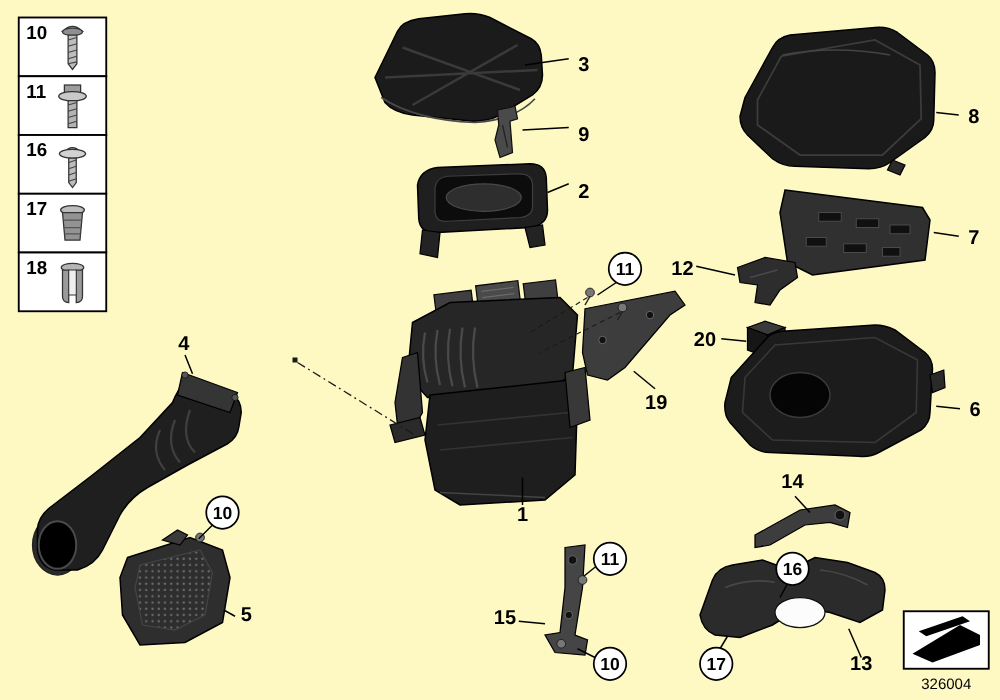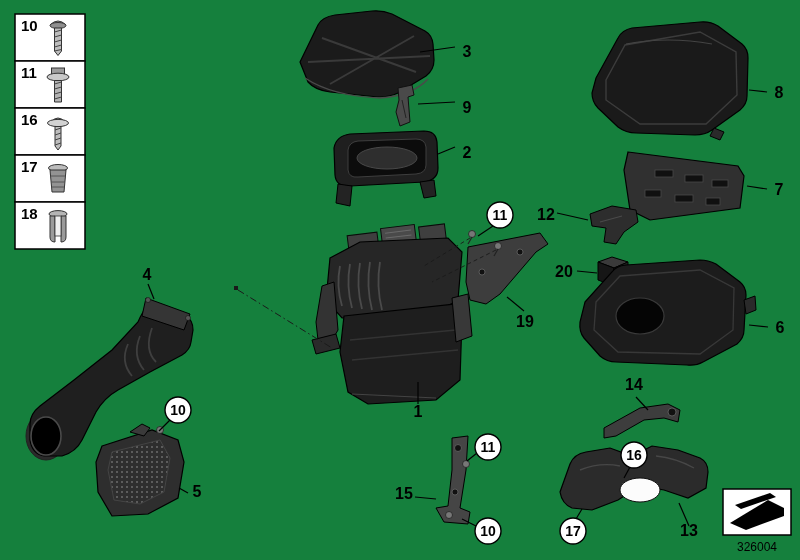--- a/index.html
+++ b/index.html
@@ -1,17 +1,17 @@
 <!DOCTYPE html>
 <html><head>
 <meta charset="utf-8">
 <style>
   html,body{margin:0;padding:0;background:#fff;}
   body{font-family:"Liberation Sans",sans-serif;}
-  .stage{position:relative;width:800px;height:560px;background:#15803d;overflow:hidden;text-align:center;}
+  .stage{position:relative;width:800px;height:560px;background:#fef9c3;overflow:hidden;text-align:center;}
   svg{display:block;}
   text{font-family:"Liberation Sans",sans-serif;fill:#000;}
   .callout{font-size:16px;font-weight:bold;}
   .callout-circled{font-size:14px;font-weight:bold;}
   .legend-num{font-size:15px;font-weight:bold;}
   .docnum{font-size:12px;font-weight:normal;}
 </style>
 </head>
 <body>
 

